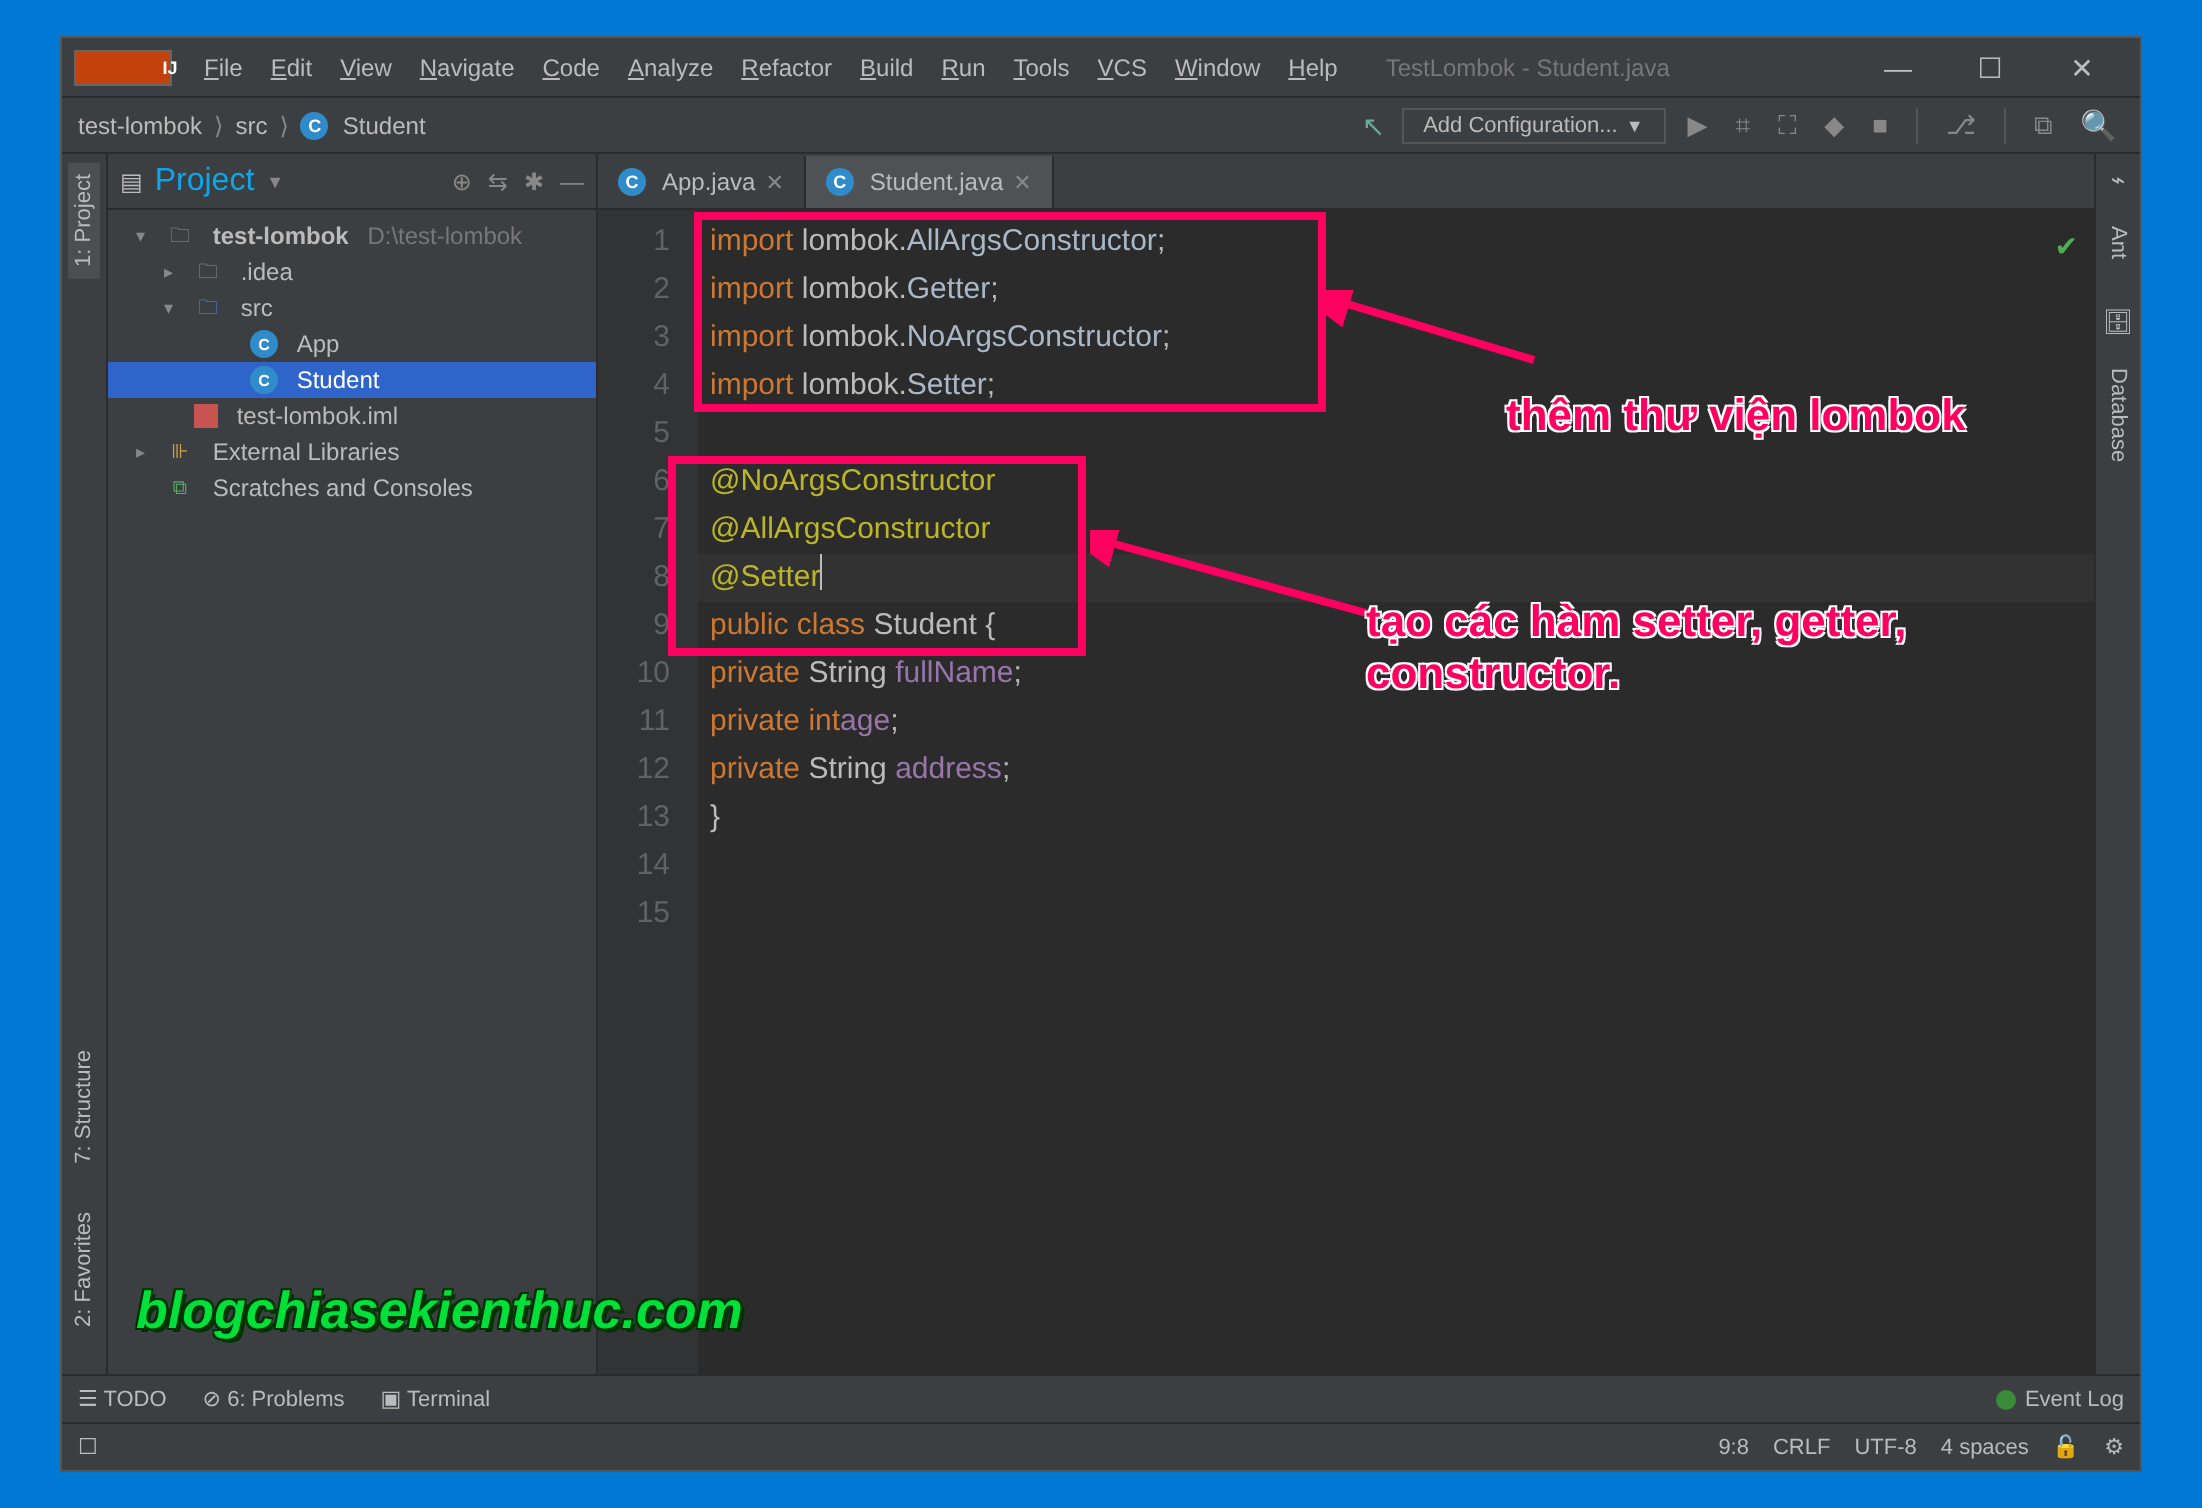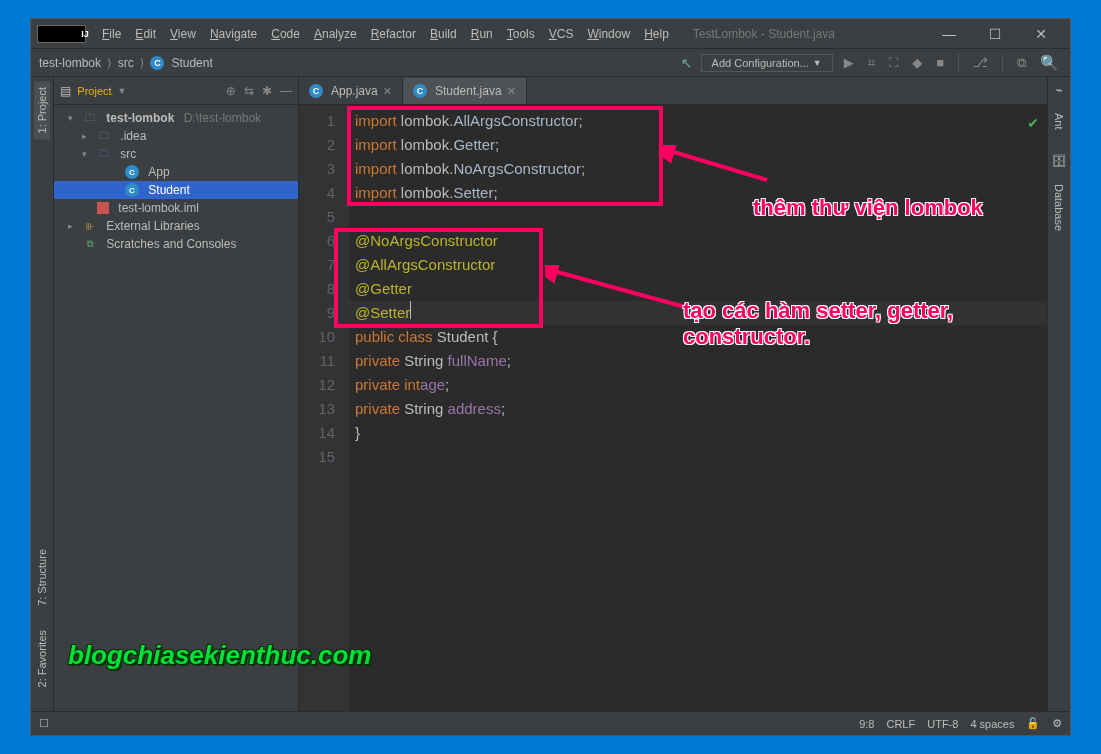--- a/index.html
+++ b/index.html
@@ -1,19 +1,19 @@
 <!DOCTYPE html>
 <html><head>
 <meta charset="utf-8">
 <style>
 * { margin:0; padding:0; box-sizing:border-box; font-family:"Segoe UI",Arial,sans-serif; }
 body { background:#0078d4; width:1101px; height:754px; position:relative; overflow:hidden; }
 .window { position:absolute; top:18px; left:30px; width:1041px; height:718px; background:#3c3f41; border:1px solid #555; display:flex; flex-direction:column; color:#bbb; font-size:12px; }
 .titlebar { height:30px; background:#3c3f41; display:flex; align-items:center; padding:0 6px; border-bottom:1px solid #2b2b2b; }
-.title-logo { width:18px; height:18px; background:#000000; border:1px solid #666; margin-right:10px; display:flex; align-items:center; justify-content:center; font-size:9px; color:#fff; font-weight:bold;padding-left:47px; }
+.title-logo { width:18px; height:18px; background:#c2410c; border:1px solid #666; margin-right:10px; display:flex; align-items:center; justify-content:center; font-size:9px; color:#fff; font-weight:bold;padding-left:47px; }
 .menu { display:flex; gap:2px; }
 .menu span { padding:3px 6px; cursor:pointer; }
 .menu span u { text-decoration:underline; }
 .title-project { margin-left:18px; color:#777; }
 .win-controls { margin-left:auto; display:flex; gap:0; }
 .win-btn { width:46px; height:28px; display:flex; align-items:center; justify-content:center; color:#bbb; font-size:14px; }
 .toolbar2 { height:28px; display:flex; align-items:center; padding:0 8px; border-bottom:1px solid #2b2b2b; background:#3c3f41; }
 .breadcrumb { display:flex; align-items:center; gap:4px; font-size:12px; }
 .bc-sep::after { content:"⟩"; color:#888; margin:0 2px; }
 .bc-icon { width:14px; height:14px; border-radius:50%; background:#2f8bc9; display:inline-flex; align-items:center; justify-content:center; color:#fff; font-size:9px; font-weight:bold; margin-right:3px; }
@@ -21,21 +21,21 @@
 .hammer-icon { color:#6a9; font-size:14px; }
 .config-btn { border:1px solid #555; padding:2px 10px; background:#3c3f41; color:#bbb; font-size:11px; display:flex; align-items:center; gap:4px; }
 .tool-icon { color:#888; font-size:13px; padding:0 3px; }
 .divider { width:1px; height:18px; background:#555; margin:0 3px; }
 .main { flex:1; display:flex; overflow:hidden; position:relative; }
 .lsb { width:23px; background:#3c3f41; border-right:1px solid #2b2b2b; display:flex; flex-direction:column; align-items:center; padding-top:4px; gap:12px; }
 .lsb-tab { writing-mode:vertical-rl; transform:rotate(180deg); font-size:11px; color:#bbb; padding:6px 2px; cursor:pointer; }
 .lsb-tab.active { background:#4b4f51; }
 .project-panel { width:245px; background:#3c3f41; border-right:1px solid #2b2b2b; display:flex; flex-direction:column; }
 .pp-header { height:28px; display:flex; align-items:center; padding:0 6px; border-bottom:1px solid #2b2b2b; gap:6px; }
-.pp-title { font-size:11px; color:#eab308; }
+.pp-title { font-size:16px; color:#0ea5e9; }
 .pp-icons { margin-left:auto; display:flex; gap:8px; color:#888; font-size:12px; }
 .tree { padding:4px 0; font-size:12px; overflow:auto; }
 .tree-item { display:flex; align-items:center; padding:2px 4px; gap:3px; white-space:nowrap; cursor:pointer; }
 .tree-item.selected { background:#2f65ca; color:#fff; }
 .tree-item .arrow { width:12px; display:inline-block; color:#888; font-size:9px; }
 .ticon { width:14px; height:14px; display:inline-flex; align-items:center; justify-content:center; font-size:10px; }
 .folder { color:#87939a; }
 .class-ic { background:#2f8bc9; border-radius:50%; color:#fff; font-size:8px; font-weight:bold; }
 .iml-ic { background:#c75450; width:12px; height:12px; }
 .pad-1 { padding-left:14px; } .pad-2 { padding-left:28px; } .pad-4 { padding-left:56px; }
@@ -189,40 +189,48 @@
           </div>
         <div class="code" id="code">
           <span class="check">✔</span>
         <div class="code-line"><span class="kw">import</span> lombok.<span class="cls">AllArgsConstructor</span>;</div>
             <div class="code-line"><span class="kw">import</span> lombok.<span class="cls">Getter</span>;</div>
             <div class="code-line"><span class="kw">import</span> lombok.<span class="cls">NoArgsConstructor</span>;</div>
             <div class="code-line"><span class="kw">import</span> lombok.<span class="cls">Setter</span>;</div>
             <div class="code-line"></div>
             <div class="code-line"><span class="ann">@NoArgsConstructor</span></div>
             <div class="code-line"><span class="ann">@AllArgsConstructor</span></div>
-            <div class="code-line"><span class="ann">@Getter</span></div>
             <div class="code-line current"><span class="ann">@Setter</span><span class="cursor-caret"></span></div>
             <div class="code-line"><span class="kw">public class</span> Student {</div>
             <div class="code-line">    <span class="kw">private</span> String <span class="fld">fullName</span>;</div>
             <div class="code-line">    <span class="kw">private int</span> <span class="fld">age</span>;</div>
             <div class="code-line">    <span class="kw">private</span> String <span class="fld">address</span>;</div>
             <div class="code-line">}</div>
             <div class="code-line"></div>
           </div>
       </div>
     </div>
 
     <div class="rsb">
       <span style="color:#bbb;font-size:12px">⌁</span>
       <div class="vtab">Ant</div>
       <span style="color:#bbb;font-size:12px;margin-top:8px">🗄</span>
       <div class="vtab">Database</div>
     </div>
   </div>
 
+  <div class="bottom-tools">
+    <span>☰ <span>TODO</span></span>
+    <span>⊘ <span>6: Problems</span></span>
+    <span>▣ <span>Terminal</span></span>
+    <span class="ev-log">
+        <span class="ev-dot"></span>
+        <span>Event Log</span>
+      </span>
+  </div>
 
   <div class="statusbar">
     <span style="margin-right:6px">☐</span>
     <div class="sb-right">
       <span>9:8</span>
       <span>CRLF</span>
       <span>UTF-8</span>
       <span>4 spaces</span>
       <span>🔓</span>
       <span>⚙</span>

